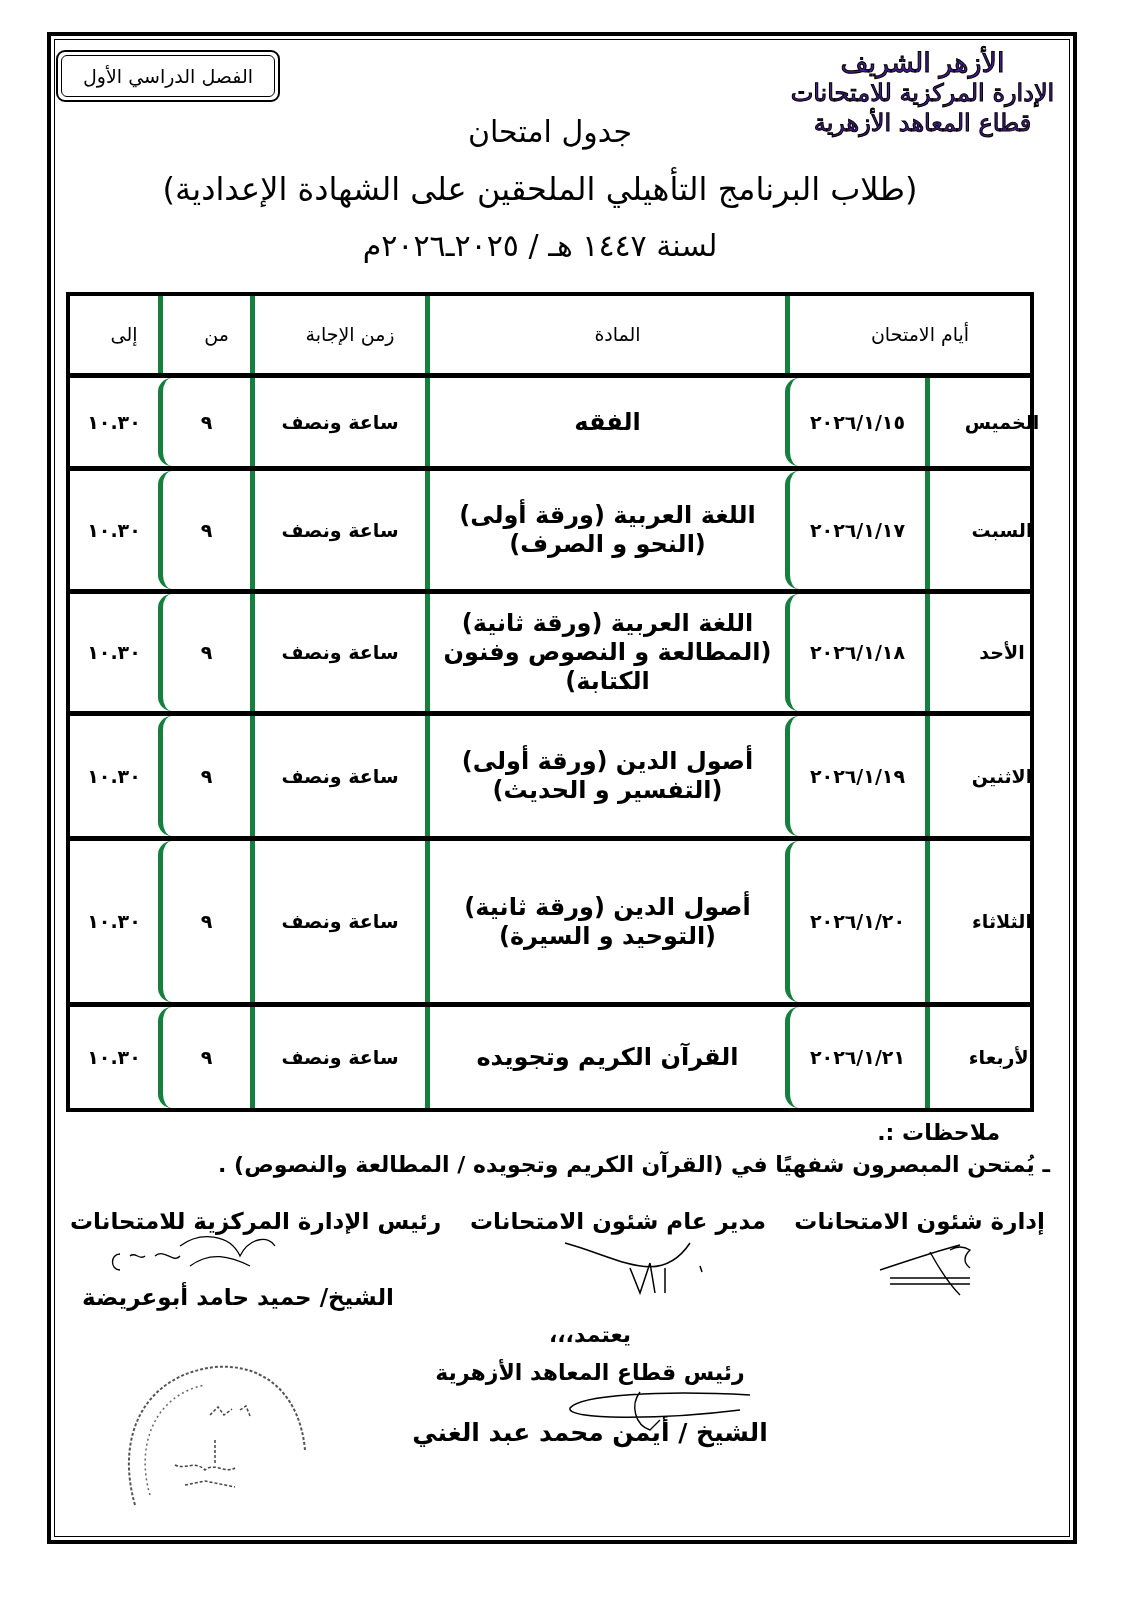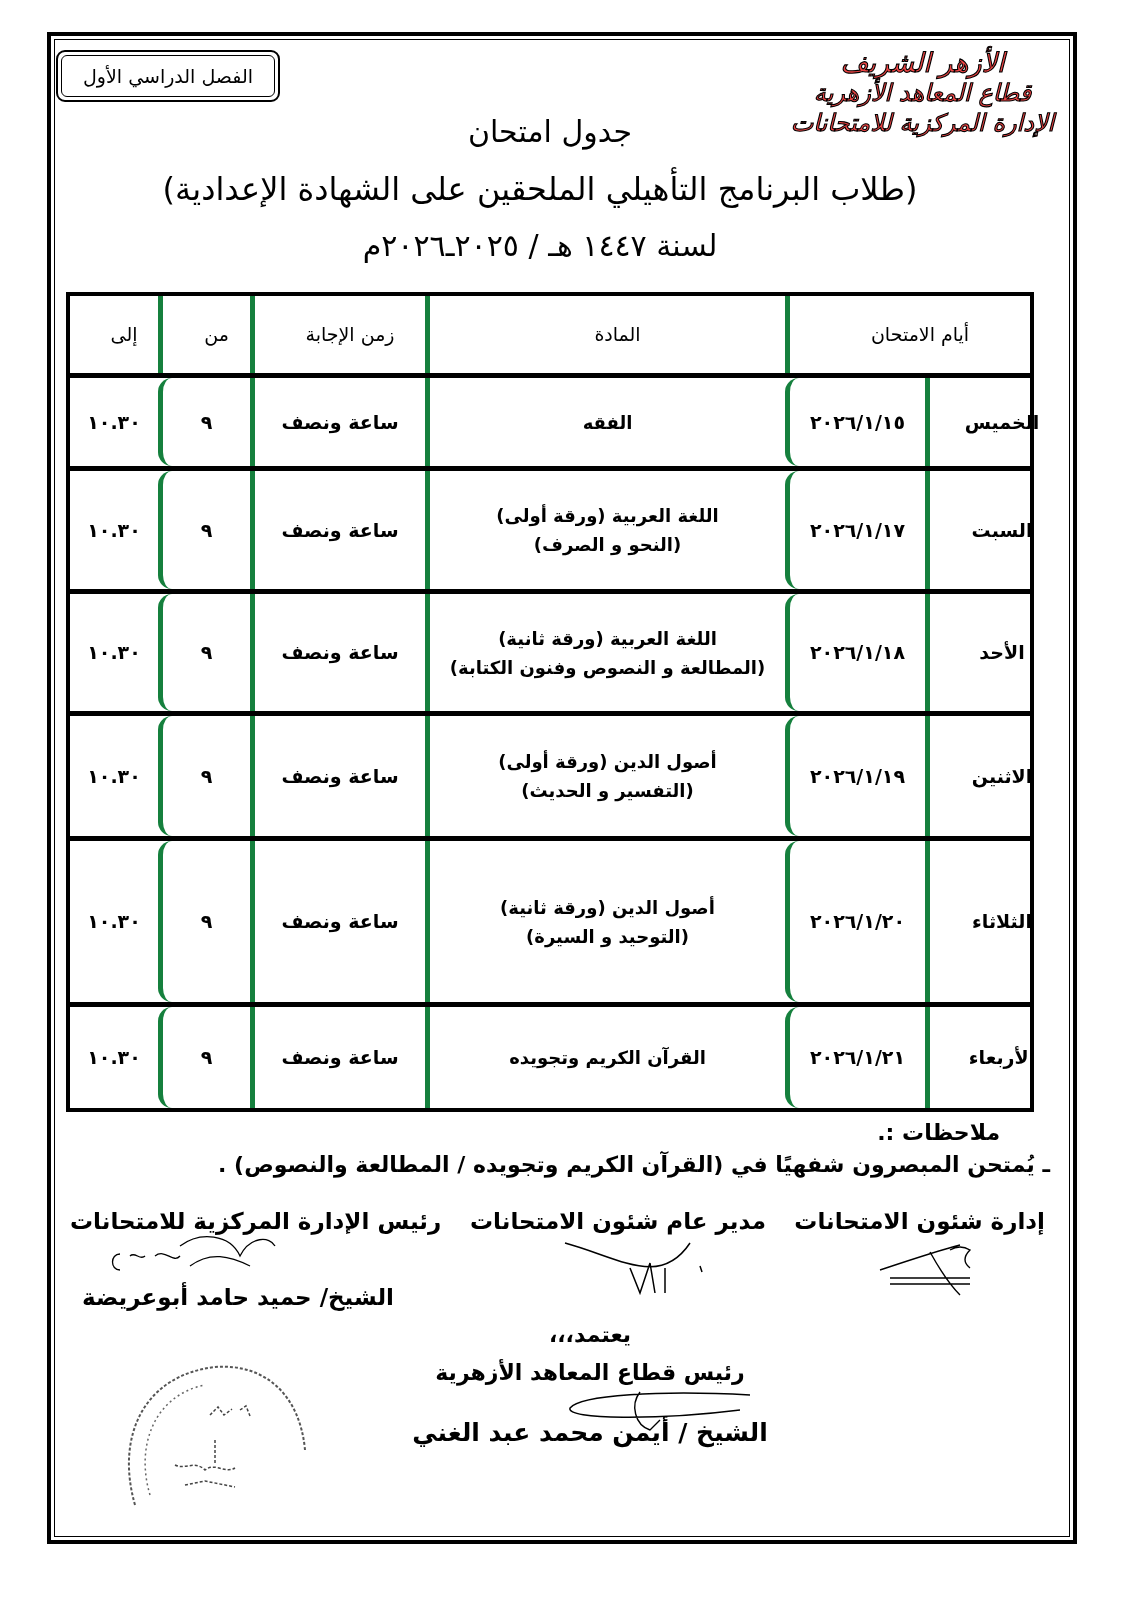--- a/index.html
+++ b/index.html
@@ -38,25 +38,24 @@
       top: 48px;
       width: 265px;
       text-align: center;
       direction: rtl;
       font-family: "DejaVu Serif", serif;
       line-height: 30px;
     }
     .logo-line {
       display: block;
       font-size: 25px;
-      color: #ef4444;
+      color: #4c1d95;
       -webkit-text-stroke: 1.1px #000;
       letter-spacing: 0px;
       white-space: nowrap;
-      font-style: italic;
     }
     .logo-line.l1 { font-size: 27px; }
     .logo-line.l2 { font-size: 24px; }
     .logo-line.l3 { font-size: 24px; }
 
     
     .semester-box {
       position: absolute;
       left: 56px;
       top: 50px;
@@ -125,21 +124,21 @@
       font-size: 19px;
       line-height: 29px;
     }
     .cell.first-col { border-left: none; }
     .hdr .cell { font-size: 19px; padding-left: 20px; }
     .cell.bold { font-weight: bold; font-size: 19px; }
     .cell.num { font-weight: bold; font-size: 19px; direction: ltr; border-radius: 14px; }
     .cell.subject {
       flex-direction: column;
       font-weight: bold;
-      font-size: 18px;
+      font-size: 24px;
     }
     .cell.subject span { display: block; }
 
     
     .c-to    { left: 0;     width: 88px; }
     .c-from  { left: 88px;  width: 92px; }
     .c-dur   { left: 180px; width: 175px; }
     .c-subj  { left: 355px; width: 360px; }
     .c-date  { left: 715px; width: 140px; }
     .c-day   { left: 855px; width: 105px; padding-left: 44px; }
@@ -211,22 +210,22 @@
       height: 185px;
     }
   </style>
 </head>
 <body>
 
 <div class="page-frame"></div>
 
 <div class="logo">
   <span class="logo-line l1">الأزهر الشريف</span>
+  <span class="logo-line l3">الإدارة المركزية للامتحانات</span>
   <span class="logo-line l2">قطاع المعاهد الأزهرية</span>
-  <span class="logo-line l3">الإدارة المركزية للامتحانات</span>
 </div>
 
 <div class="semester-box">
   <span>الفصل الدراسي الأول</span>
 </div>
 
 <div class="title title-main">جدول امتحان</div>
 <div class="title title-sub">(طلاب البرنامج التأهيلي الملحقين على الشهادة الإعدادية)</div>
 <div class="title title-year">لسنة ١٤٤٧ هـ / ٢٠٢٥ـ٢٠٢٦م</div>
 

